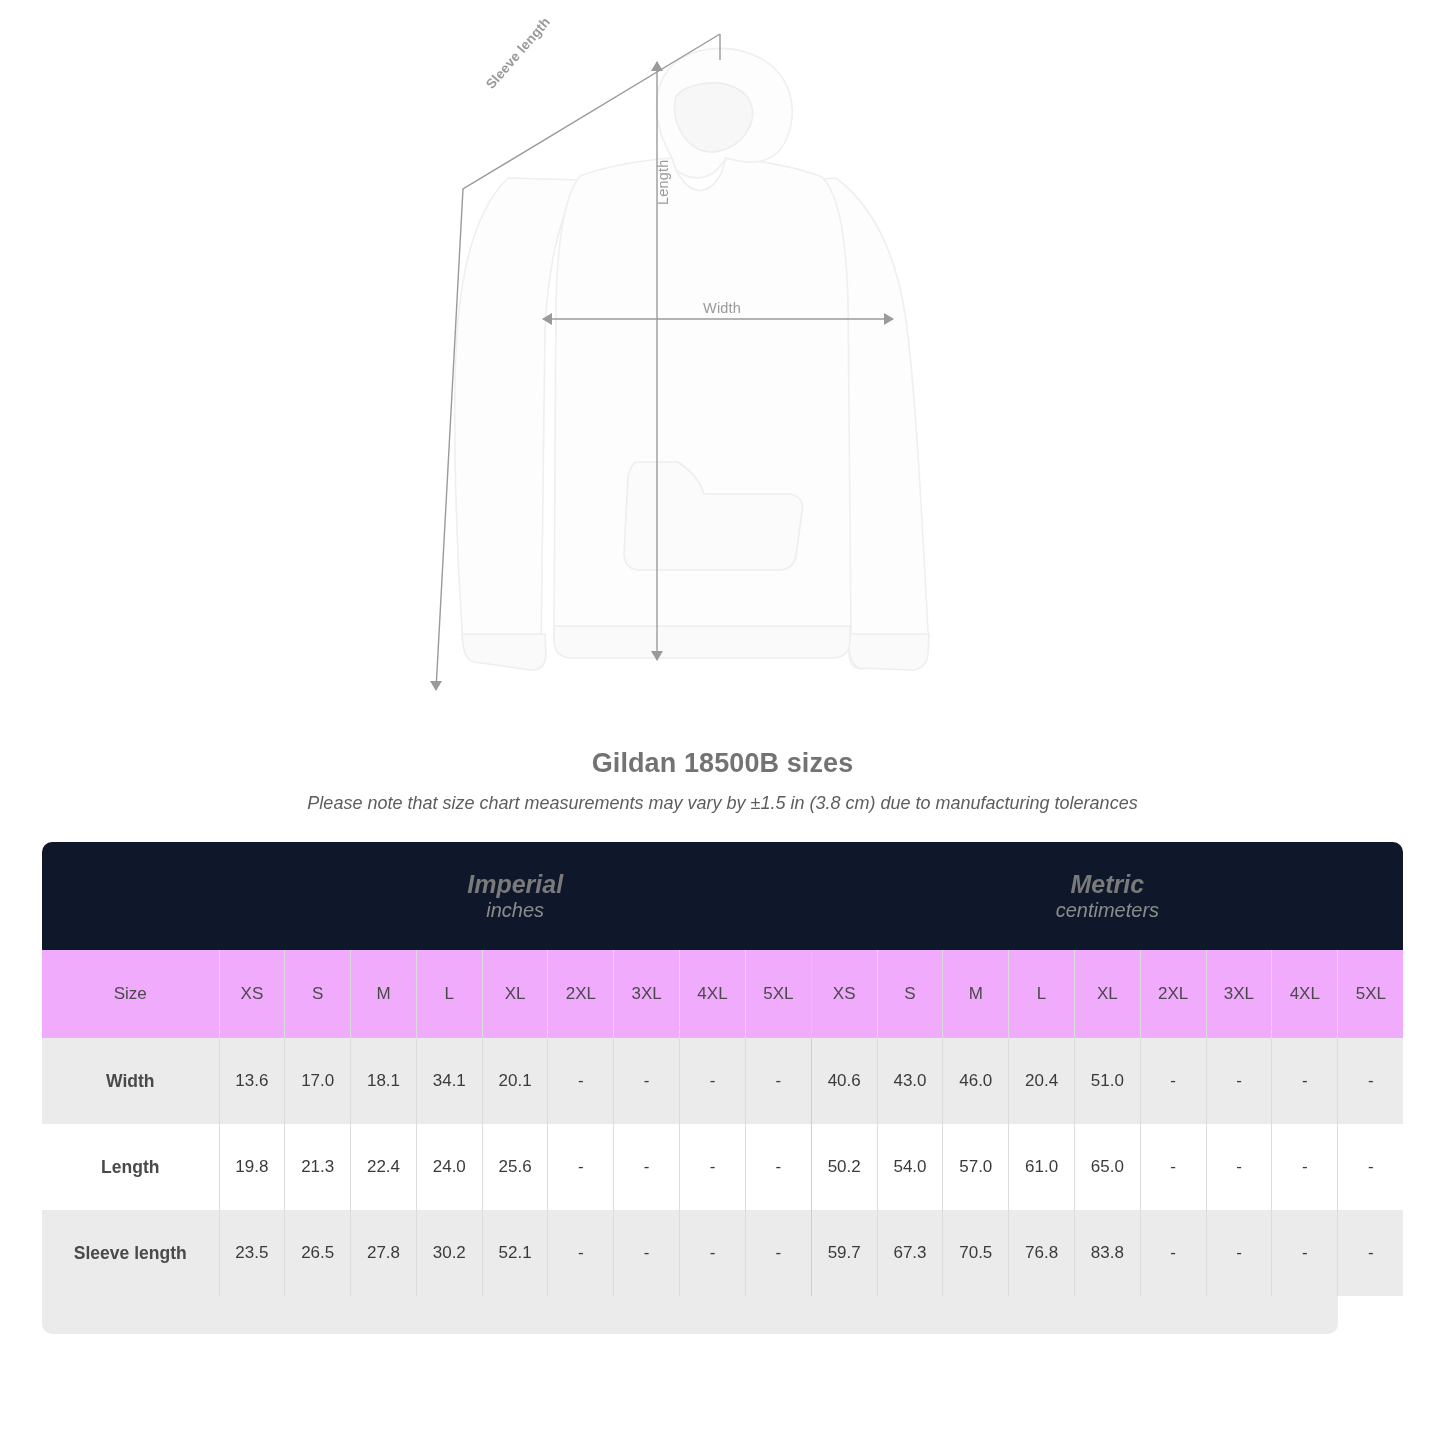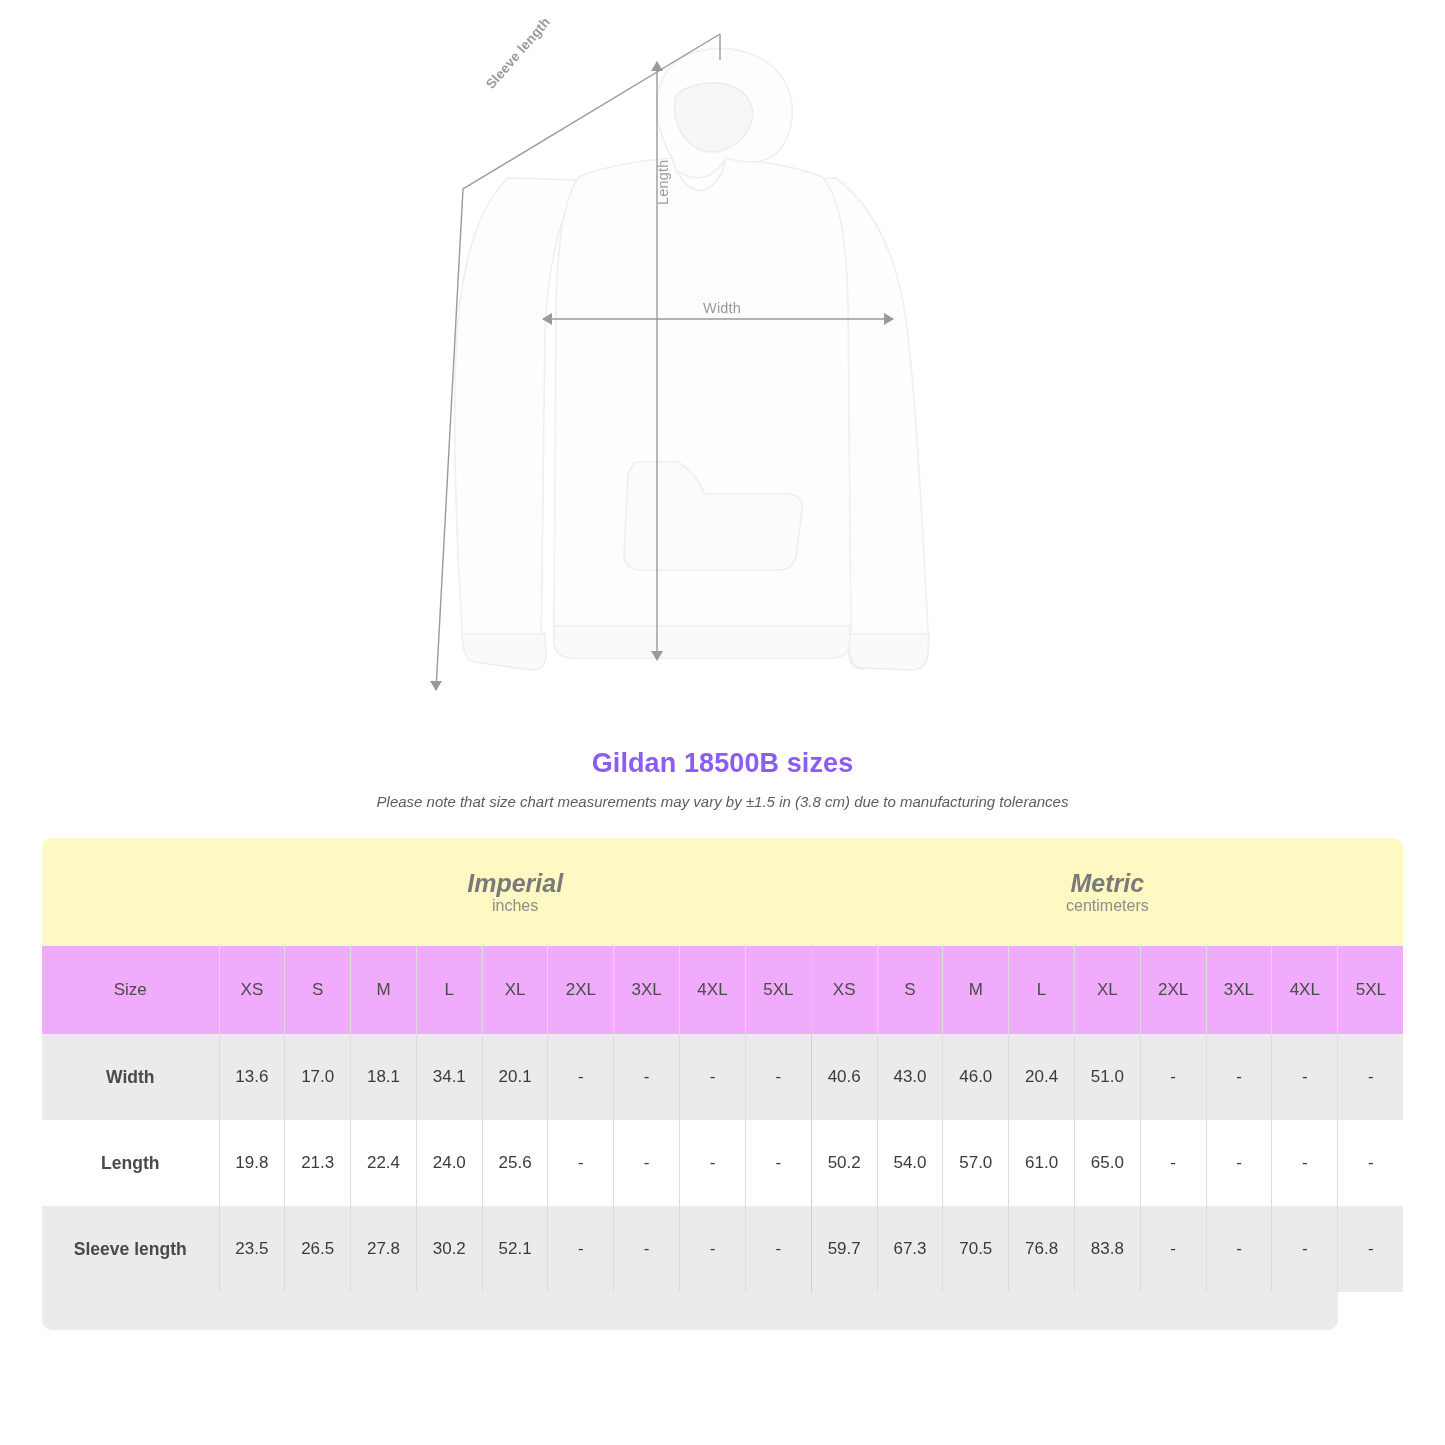--- a/index.html
+++ b/index.html
@@ -58,26 +58,26 @@
   }
 
   
   .title-block {
     text-align: center;
     margin-top: 28px;
   }
   .chart-title {
     font-size: 27px;
     font-weight: bold;
-    color: #8b5cf6;
+    color: #737373;
     letter-spacing: .1px;
   }
   .chart-note {
     margin-top: 14px;
-    font-size: 15px;
+    font-size: 18px;
     font-style: italic;
     color: #5d5d5d;
   }
 
   
   .table-wrap {
     margin: 28px 42px 0 42px;
     width: 1361px;
   }
   table.size-table {
@@ -86,39 +86,40 @@
     table-layout: fixed;
   }
   table.size-table td,
   table.size-table th {
     border: 0;
     text-align: center;
     vertical-align: middle;
     font-weight: normal;
   }
   .unit-head td {
-    background: #fef9c3;
+    background: #0f172a;
     height: 108px;
     padding: 0;
   }
   .unit-head .corner {
     border-top-left-radius: 10px;
   }
   .unit-head .corner-r {
     border-top-right-radius: 10px;
   }
   .unit-title {
     font-size: 25px;
     font-style: italic;
     font-weight: bold;
     color: #7a7a7a;
     line-height: 1.15;
   }
   .unit-sub {
-    font-size: 16px;
+    font-size: 20px;
+    font-style: italic;
     color: #8c8c8c;
   }
   .hdr-row td {
     background: #f0abfc;
     height: 86px;
     font-size: 17px;
     font-weight: bold;
     color: #4a4a4a;
   }
   .hdr-row td.rowlabel {

